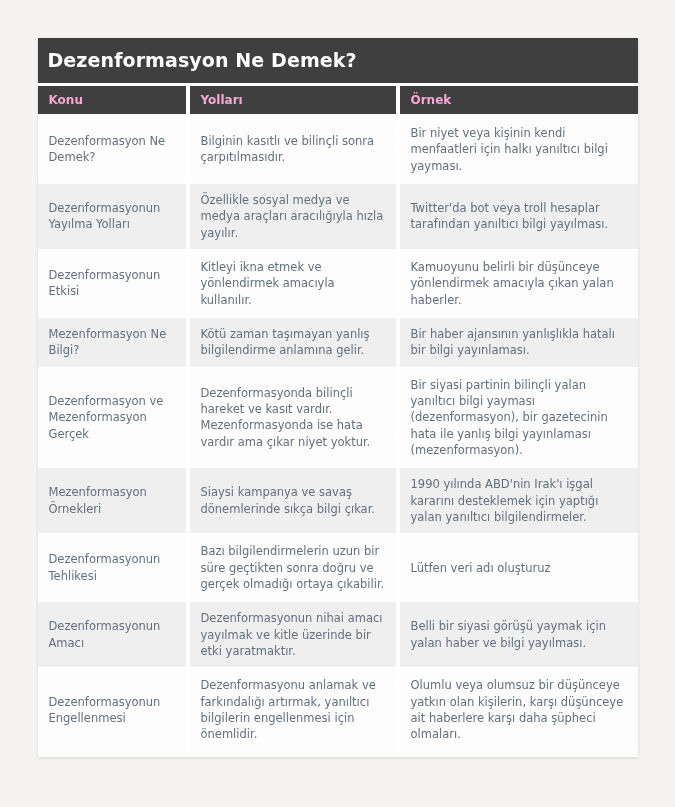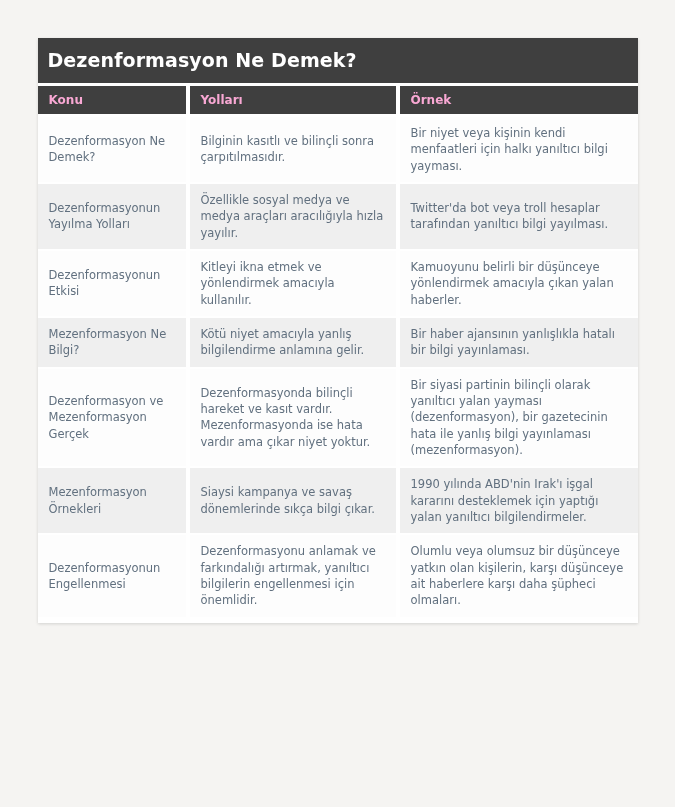--- a/index.html
+++ b/index.html
@@ -93,32 +93,42 @@
           <td>Özellikle sosyal medya ve medya araçları aracılığıyla hızla yayılır.</td>
           <td>Twitter'da bot veya troll hesaplar tarafından yanıltıcı bilgi yayılması.</td>
         </tr>
         <tr>
           <td>Dezenformasyonun Etkisi</td>
           <td>Kitleyi ikna etmek ve yönlendirmek amacıyla kullanılır.</td>
           <td>Kamuoyunu belirli bir düşünceye yönlendirmek amacıyla çıkan yalan haberler.</td>
         </tr>
         <tr>
           <td>Mezenformasyon Ne Bilgi?</td>
-          <td>Kötü niyet amacıyla yanlış bilgilendirme anlamına gelir.</td>
+          <td>Kötü zaman taşımayan yanlış bilgilendirme anlamına gelir.</td>
           <td>Bir haber ajansının yanlışlıkla hatalı bir bilgi yayınlaması.</td>
         </tr>
         <tr>
           <td>Dezenformasyon ve Mezenformasyon Gerçek</td>
           <td>Dezenformasyonda bilinçli hareket ve kasıt vardır. Mezenformasyonda ise hata vardır ama çıkar niyet yoktur.</td>
-          <td>Bir siyasi partinin bilinçli olarak yanıltıcı yalan yayması (dezenformasyon), bir gazetecinin hata ile yanlış bilgi yayınlaması (mezenformasyon).</td>
+          <td>Bir siyasi partinin bilinçli yalan yanıltıcı bilgi yayması (dezenformasyon), bir gazetecinin hata ile yanlış bilgi yayınlaması (mezenformasyon).</td>
         </tr>
         <tr>
           <td>Mezenformasyon Örnekleri</td>
           <td>Siaysi kampanya ve savaş dönemlerinde sıkça bilgi çıkar.</td>
           <td>1990 yılında ABD'nin Irak'ı işgal kararını desteklemek için yaptığı yalan yanıltıcı bilgilendirmeler.</td>
+        </tr>
+        <tr>
+          <td>Dezenformasyonun Tehlikesi</td>
+          <td>Bazı bilgilendirmelerin uzun bir süre geçtikten sonra doğru ve gerçek olmadığı ortaya çıkabilir.</td>
+          <td>Lütfen veri adı oluşturuz</td>
+        </tr>
+        <tr>
+          <td>Dezenformasyonun Amacı</td>
+          <td>Dezenformasyonun nihai amacı yayılmak ve kitle üzerinde bir etki yaratmaktır.</td>
+          <td>Belli bir siyasi görüşü yaymak için yalan haber ve bilgi yayılması.</td>
         </tr>
         <tr>
           <td>Dezenformasyonun Engellenmesi</td>
           <td>Dezenformasyonu anlamak ve farkındalığı artırmak, yanıltıcı bilgilerin engellenmesi için önemlidir.</td>
           <td>Olumlu veya olumsuz bir düşünceye yatkın olan kişilerin, karşı düşünceye ait haberlere karşı daha şüpheci olmaları.</td>
         </tr>
       </tbody>
   </table>
 </div>
 

